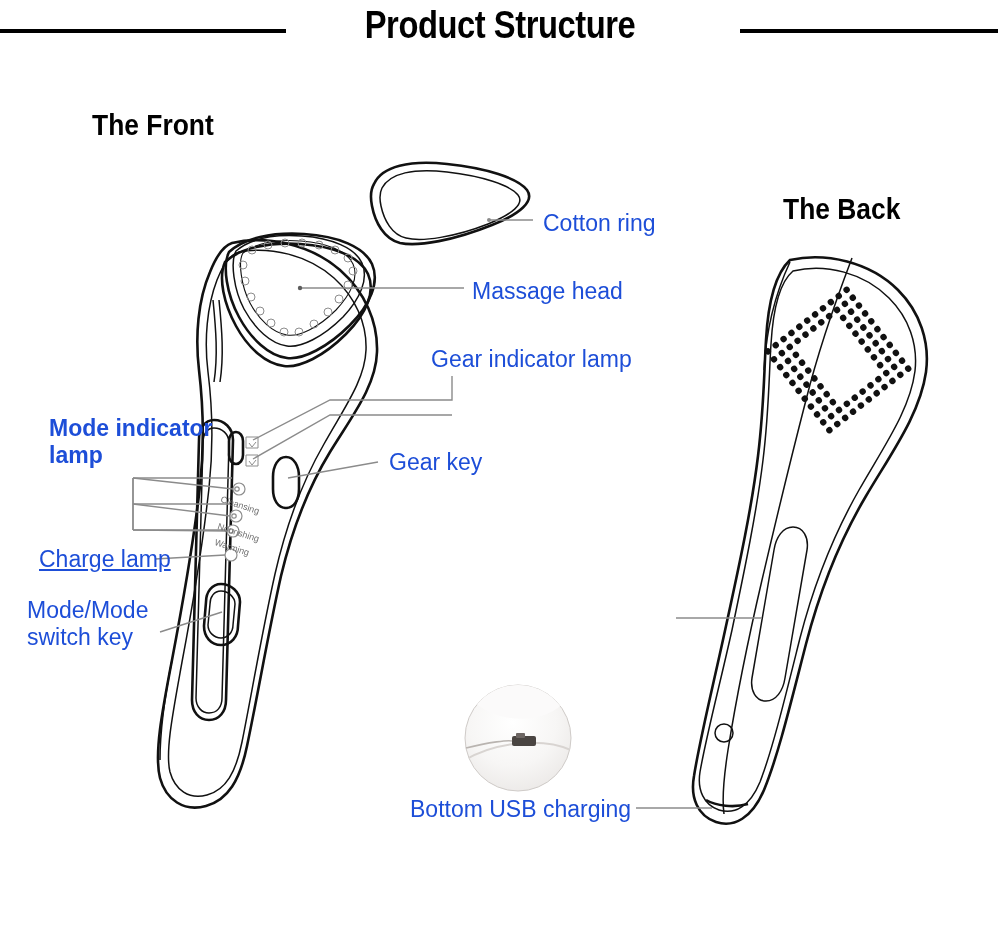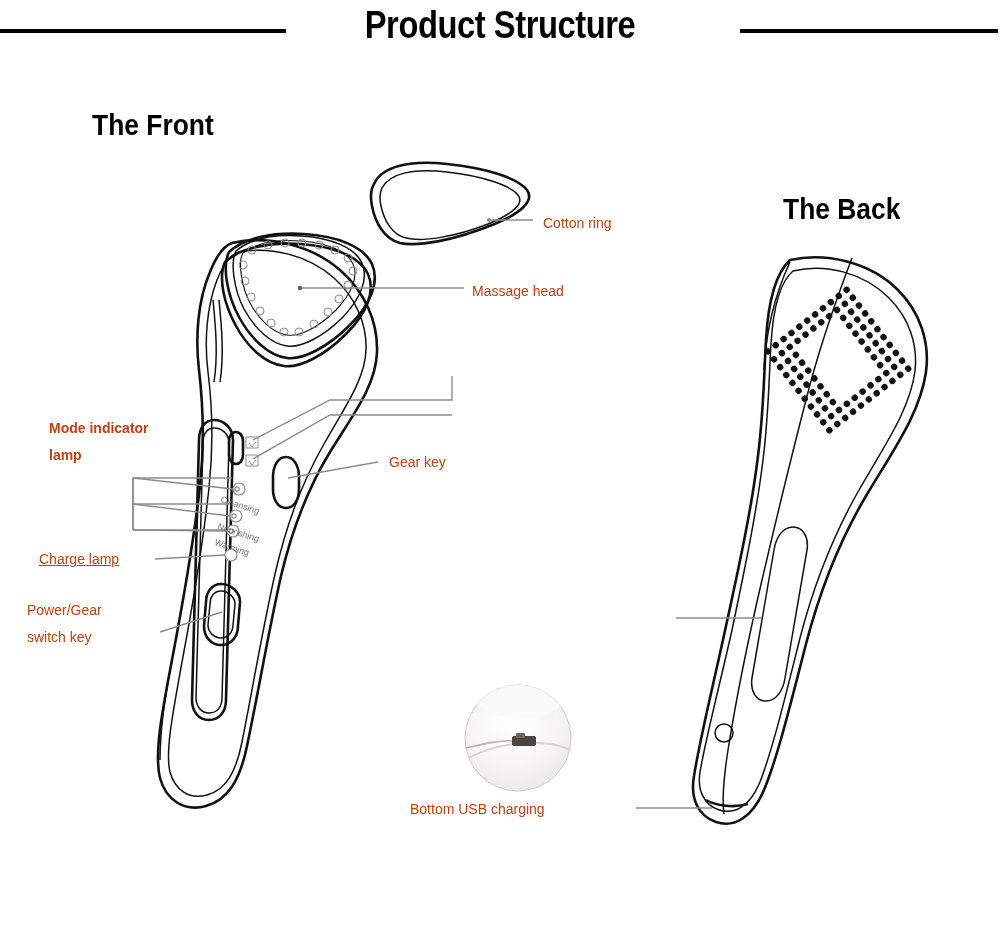--- a/index.html
+++ b/index.html
@@ -53,23 +53,23 @@
     transform: scaleX(0.88);
     transform-origin: 0 50%;
     white-space: nowrap;
   }
   .heading-front { left: 92px;  top: 108px; }
   .heading-back  { left: 783px; top: 192px; }
 
   .callout {
     position: absolute;
     font-family: "Liberation Sans", sans-serif;
-    font-size: 14px;
+    font-size: 23px;
     line-height: 27px;
-    color: #c2410c;
+    color: #1d4ed8;
     white-space: pre-line;
   }
 
   .panel-label {
     position: absolute;
     font-family: "Liberation Sans", sans-serif;
     font-size: 9px;
     color: #6f6f6f;
     white-space: nowrap;
     transform-origin: 0 50%;
@@ -379,27 +379,28 @@
   </svg>
 
   <div class="panel-label" style="left:221px; top:494px; transform: rotate(18deg);">Cleansing</div>
   <div class="panel-label" style="left:218px; top:521px; transform: rotate(18deg);">Nourishing</div>
   <div class="panel-label" style="left:215px; top:537px; transform: rotate(18deg);">Warming</div>
 
   <div class="callout" style="left:543px; top:210px;">Cotton ring</div>
 
   <div class="callout" style="left:472px; top:278px;">Massage head</div>
 
+  <div class="callout" style="left:431px; top:346px;">Gear indicator lamp</div>
 
   <div class="callout" style="left:389px; top:449px;">Gear key</div>
 
   <div class="callout" style="left:49px; top:415px;font-weight:bold;">Mode indicator
 lamp</div>
 
   <div class="callout" style="left:39px; top:546px;text-decoration:underline;">Charge lamp</div>
 
-  <div class="callout" style="left:27px; top:597px;">Power/Gear
+  <div class="callout" style="left:27px; top:597px;">Mode/Mode
 switch key</div>
 
 
   <div class="callout" style="left:410px; top:796px;">Bottom USB charging</div>
 
 </div>
 
 </body></html>

